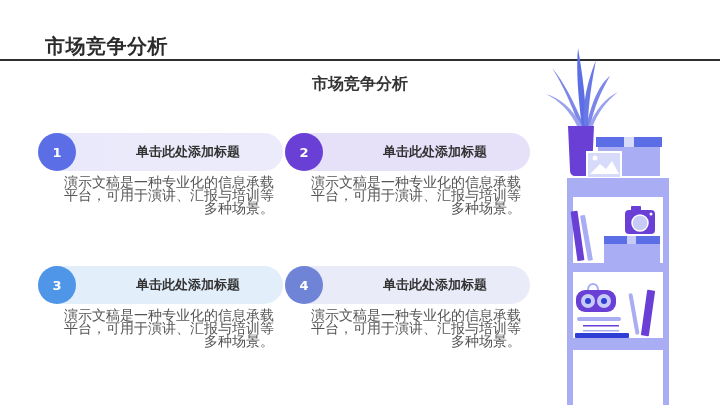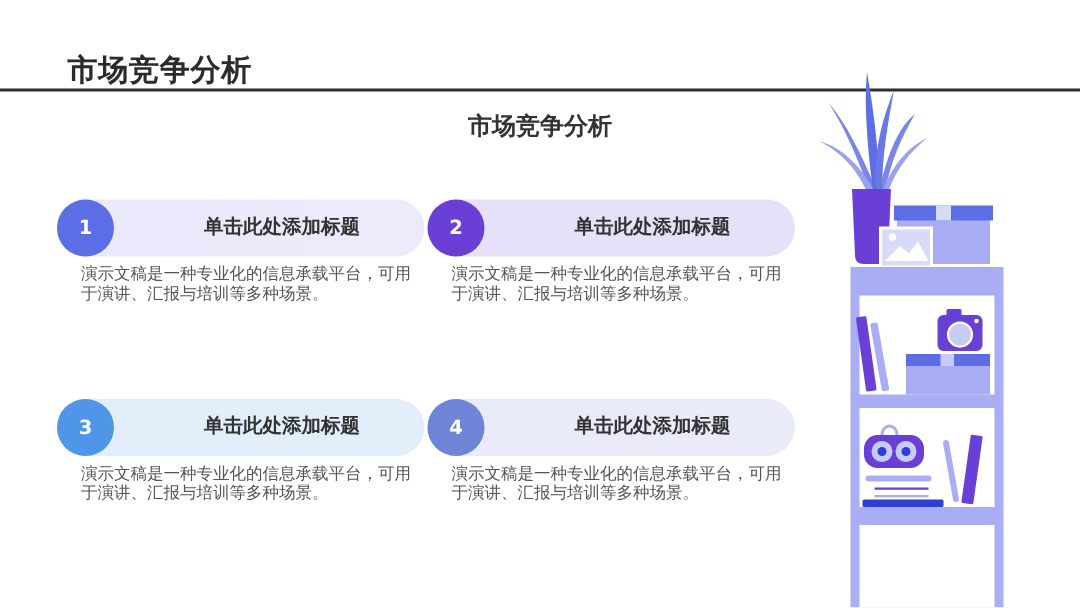--- a/index.html
+++ b/index.html
@@ -28,21 +28,21 @@
   .num {
     position: absolute; left: 0; top: 0; width: 38px; height: 38px; border-radius: 50%;
     color: #fff; font-weight: bold; font-size: 13px;
     display: flex; align-items: center; justify-content: center;
   }
   .pill-title {
     position: absolute; left: 38px; right: 0; top: 0; height: 38px; line-height: 38px;
     text-align: center; font-size: 13px; font-weight: bold; color: #333; margin-left: 17px;
   }
   .desc {
-    margin-top: 5px; margin-left: 16px; font-size: 11px; line-height: 13px; color: #555; width: 220px;
+    margin-top: 5px; margin-left: 16px; font-size: 14px; line-height: 13px; color: #555; width: 220px; text-align: right;
   }
   .illus { position: absolute; left: 540px; top: 40px; width: 140px; height: 365px; }
 </style>
 </head>
 <body>
 
 <div class="page-title">市场竞争分析</div>
 <div class="title-rule"></div>
 
 <div class="subtitle">

